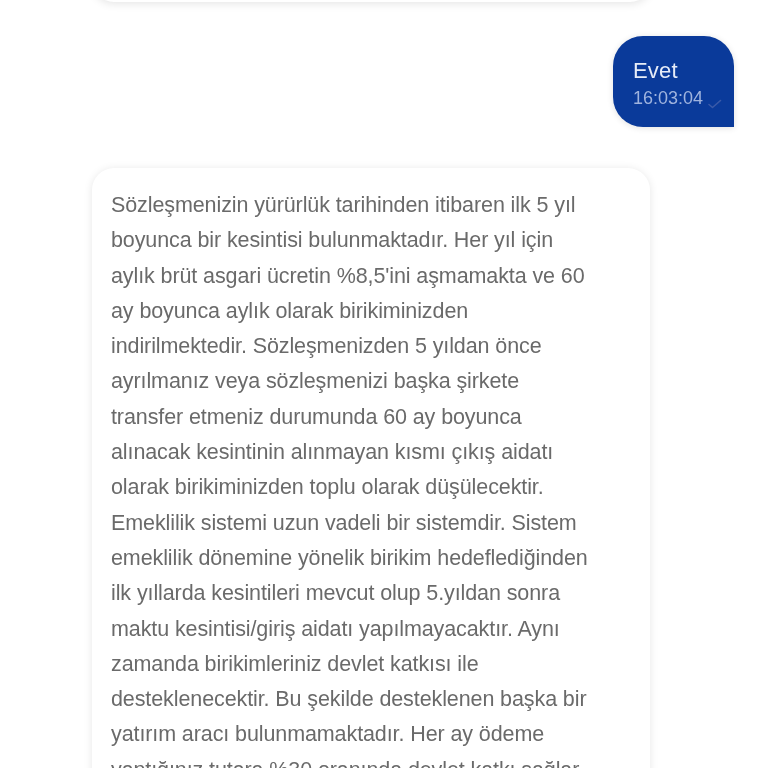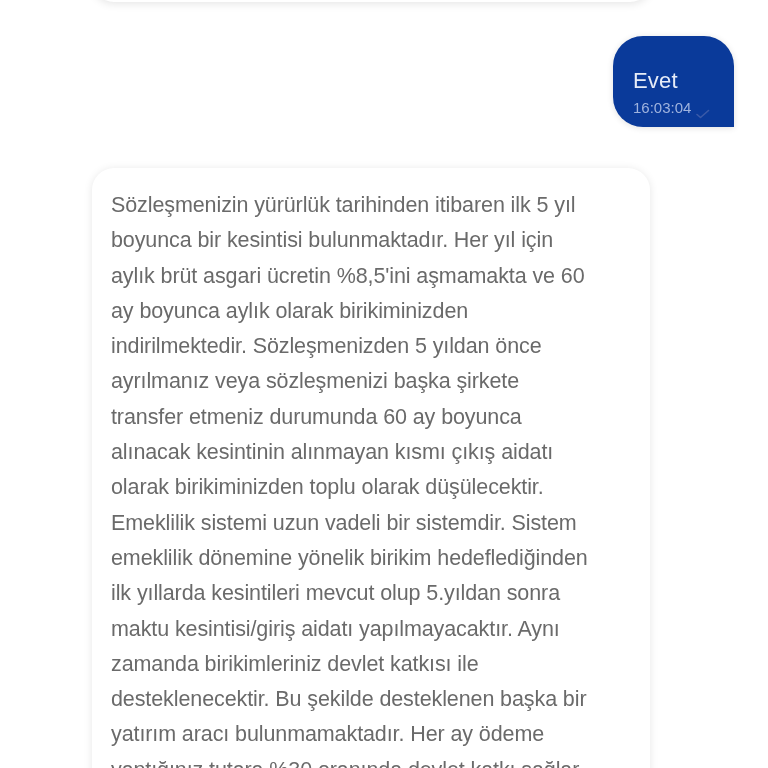--- a/index.html
+++ b/index.html
@@ -30,36 +30,36 @@
     .sent-bubble {
       position: absolute;
       left: 613px;
       top: 36px;
       width: 121px;
       height: 91px;
       background: #0a3a9a;
       border-radius: 30px 30px 0 30px;
       box-shadow: 0 1px 6px rgba(0,0,0,0.12);
       box-sizing: border-box;
-      padding: 32px 0 0 20px;
+      padding: 22px 0 0 20px;
     }
     .sent-text {
       color: #e6ecf8;
       font-size: 22px;
       line-height: 26px;
       letter-spacing: 0.2px;
     }
     .sent-meta {
       display: flex;
       align-items: center;
       margin-top: 5px;
     }
     .sent-time {
       color: #9fb3de;
-      font-size: 15px;
+      font-size: 18px;
       line-height: 18px;
     }
     .check-icon {
       display: inline-block;
       width: 14px;
       height: 10px;
       margin-left: 5px;
       margin-top: 4px;
     }
     .bot-bubble {

